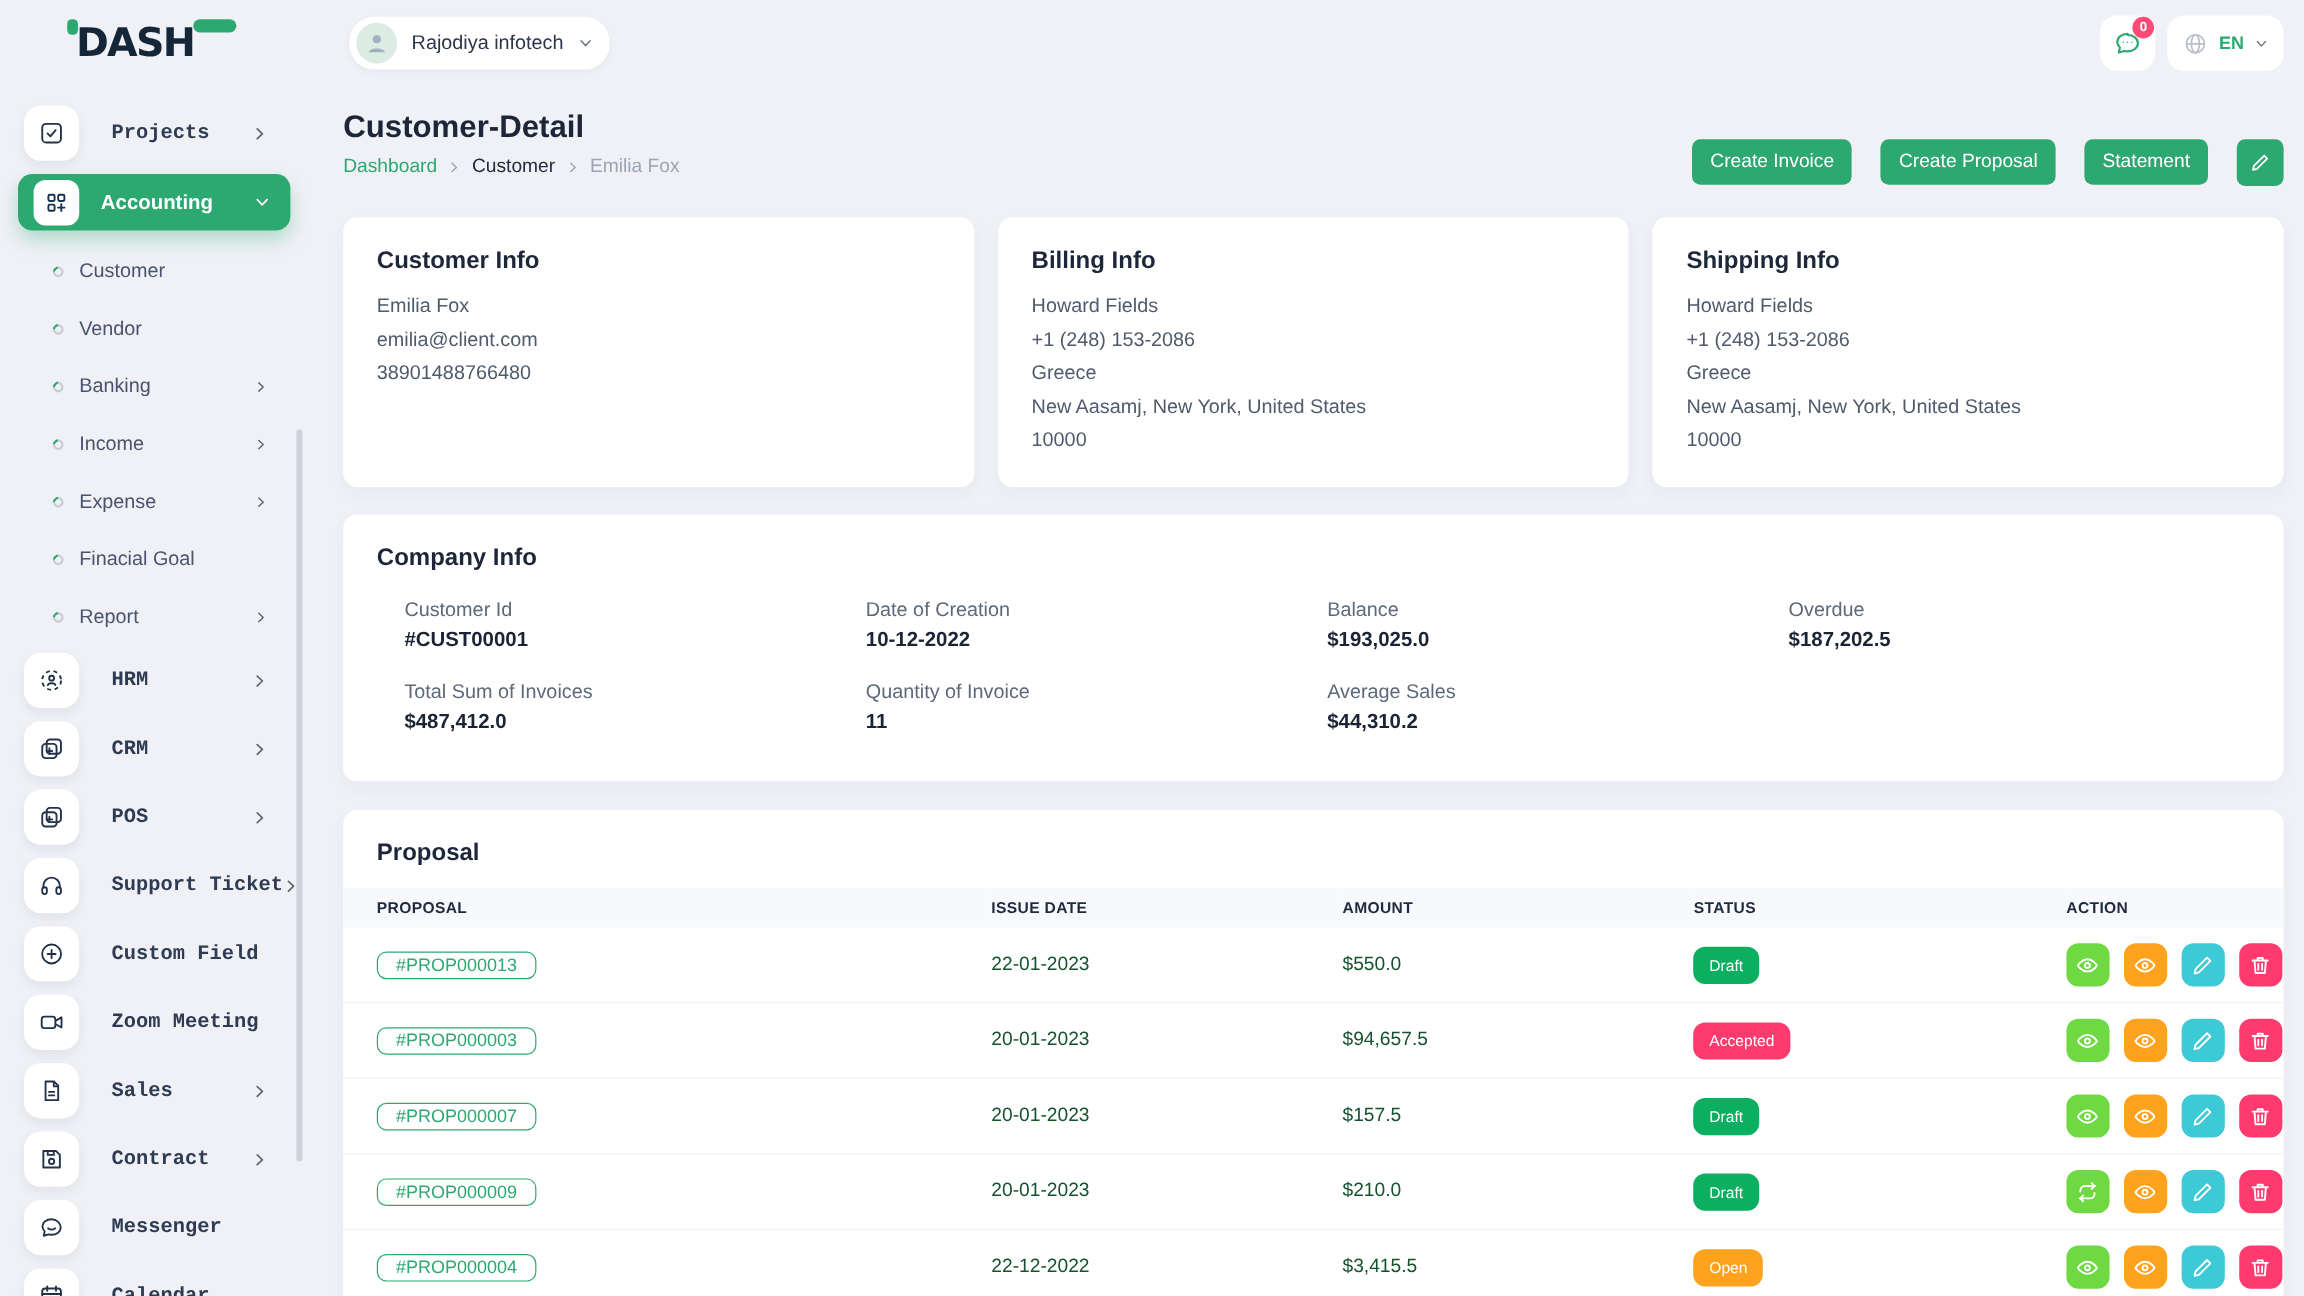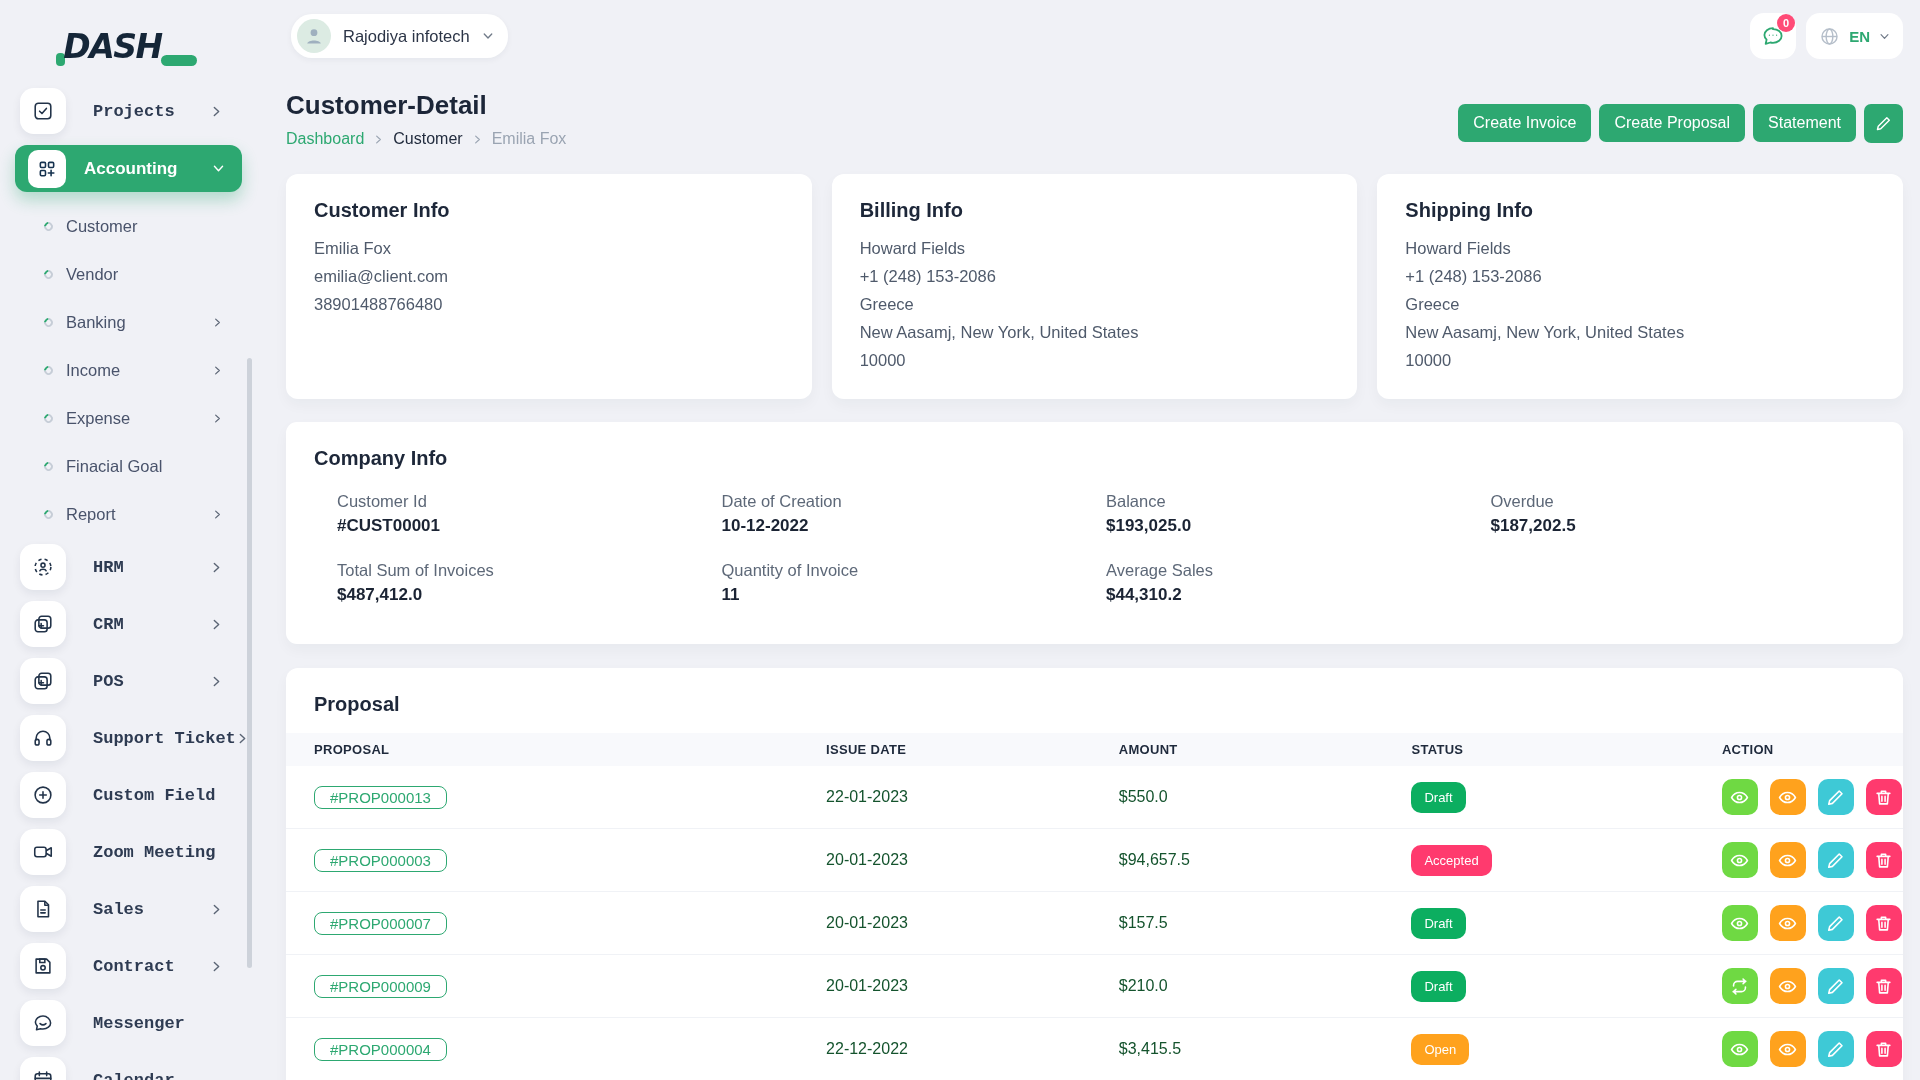--- a/index.html
+++ b/index.html
@@ -6,21 +6,21 @@
     --green:#2da871; --badge-green:#0cae60; --pink:#ff3a6e; --orange:#ffa21d;
     --teal:#3ec9d6; --lime:#6fd943; --navy:#152638; --bg:#f0f1f6;
   }
   *{box-sizing:border-box; margin:0; padding:0;}
   html,body{width:1920px;height:1080px;overflow:hidden;}
   body{background:var(--bg);font-family:"Liberation Sans","DejaVu Sans",sans-serif;color:#222b3c;}
   svg{display:block;}
 
   
   .sidebar{position:fixed;left:0;top:0;bottom:0;width:253px;padding-top:16px;}
-  .logo-row{display:flex;align-items:flex-end;justify-content:center;height:50px;cursor:pointer;font-style:italic;}
+  .logo-row{display:flex;align-items:flex-start;justify-content:center;height:50px;cursor:pointer;}
   .logo-dot{width:9px;height:13px;border-radius:4px;background:var(--green);margin-right:-2px;}
   .logo-text{font-size:33px;font-weight:800;letter-spacing:-1.5px;color:var(--navy);font-family:"DejaVu Sans",sans-serif;}
   .logo-bar{width:36px;height:11px;border-radius:6px;background:var(--green);margin-left:-1px;}
   .nav{padding-top:22px;}
   .nav-item{display:flex;align-items:center;height:46px;margin-bottom:11px;padding:0 30px 0 20px;cursor:pointer;font-family:Liberation Mono, monospace;}
   .chip{flex:none;width:46px;height:46px;border-radius:14px;background:#fff;box-shadow:0 4px 10px rgba(20,30,55,.07);
         display:flex;align-items:center;justify-content:center;color:#223349;}
   .chip svg{width:22px;height:22px;}
   .nav-label{margin-left:27px;font-size:17px;font-weight:600;color:#2e3b52;white-space:nowrap;}
   .nav-chev{margin-left:auto;color:#5b6575;width:13px;height:13px;flex:none;}
@@ -57,21 +57,21 @@
   .lang-pill .nav-chev{width:11px;height:11px;color:#707a88;}
 
   
   .page-head{display:flex;justify-content:space-between;margin-top:18px;}
   .pg-title{font-size:26px;font-weight:700;color:#1c2638;}
   .crumbs{display:flex;align-items:center;gap:9px;margin-top:9px;font-size:16px;}
   .crumb-link{color:var(--green);cursor:pointer;}
   .crumb-sec{color:#222c3e;cursor:pointer;}
   .crumb-cur{color:#9aa4b2;}
   .crumb-sep{color:#9aa4b2;width:11px;height:11px;}
-  .head-actions{display:flex;gap:8px;margin-top:14px;align-items:flex-start;}
+  .head-actions{display:flex;gap:24px;margin-top:26px;align-items:flex-start;}
   .btn{background:var(--green);color:#fff;border:none;border-radius:7px;padding:10px 15px;font-size:16px;font-family:inherit;cursor:pointer;white-space:nowrap;}
   .btn-icon{width:39px;height:39px;display:flex;align-items:center;justify-content:center;padding:0;}
   .btn-icon svg{width:17px;height:17px;}
 
   
   .cards-row{display:grid;grid-template-columns:1fr 1fr 1fr;gap:20px;margin-top:26px;}
   .card{background:#fff;border-radius:12px;box-shadow:0 6px 14px rgba(25,39,62,.04);padding:25px 28px;}
   .info-card{min-height:210px;}
   .card-title{font-size:20px;font-weight:700;color:#1d2739;}
   .info-lines{margin-top:12px;font-size:16.5px;color:#4f5a6b;line-height:28px;}

